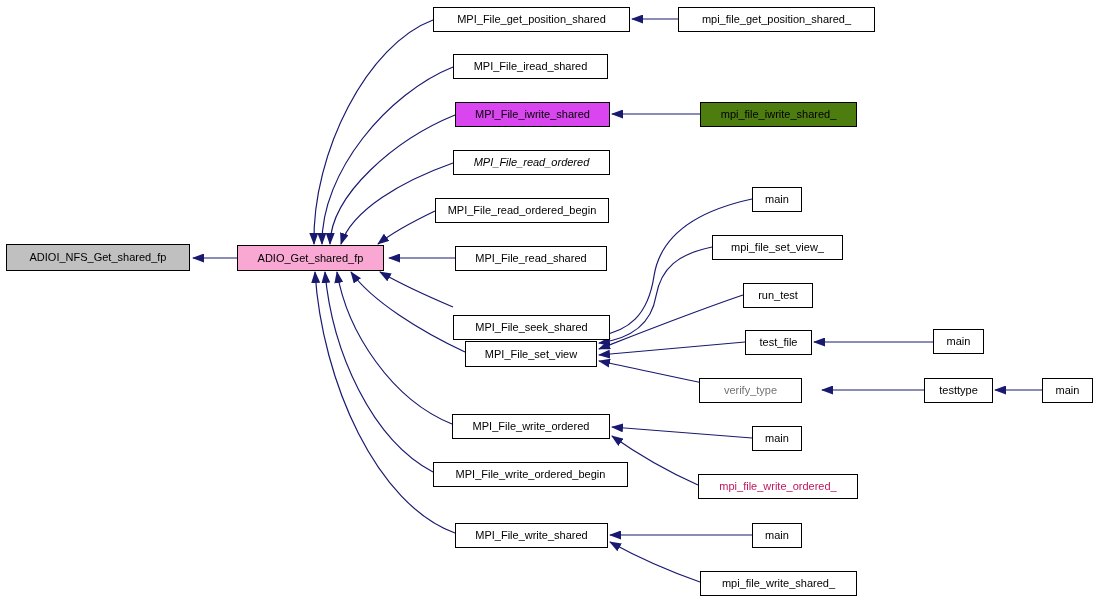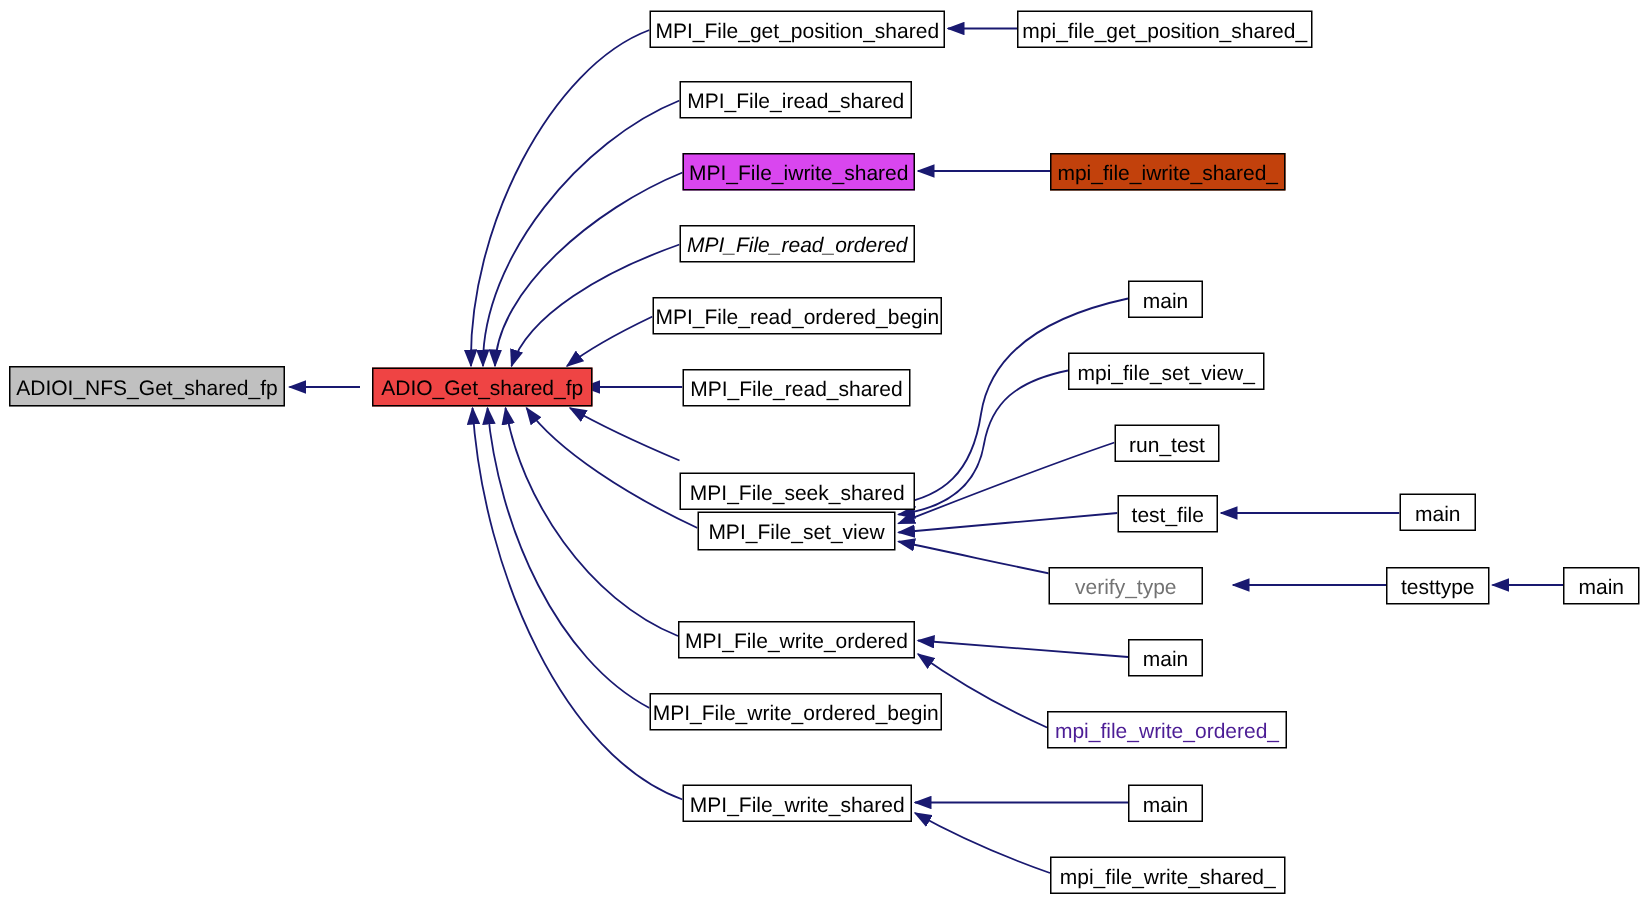--- a/index.html
+++ b/index.html
@@ -26,21 +26,21 @@
   #edges path.edge {
     fill: none;
     stroke-width: 1.2;
   }
   .node {
     position: absolute;
     box-sizing: border-box;
     border: 1px solid #000000;
     background: #ffffff;
     color: #000000;
-    font-size: 14px;
+    font-size: 11px;
     line-height: 1;
     display: flex;
     align-items: center;
     justify-content: center;
     white-space: nowrap;
     cursor: pointer;
   }
   .node.highlight {
     cursor: default;
   }
@@ -79,39 +79,39 @@
         <path class="edge" d="M924,390 L822,390" stroke="#191970" marker-end="url(#arrow)"></path>
         <path class="edge" d="M1042,390 L995,390" stroke="#191970" marker-end="url(#arrow)"></path>
         <path class="edge" d="M752,438 L612,427" stroke="#191970" marker-end="url(#arrow)"></path>
         <path class="edge" d="M698,485 C662,469 636,453 612,436" stroke="#191970" marker-end="url(#arrow)"></path>
         <path class="edge" d="M752,535 L610,535" stroke="#191970" marker-end="url(#arrow)"></path>
         <path class="edge" d="M700,582 C663,569 637,557 610,542" stroke="#191970" marker-end="url(#arrow)"></path>
       </g>
   </svg>
 
 <div class="node highlight" style="left: 6px; top: 244px; width: 184px; height: 27px; background: rgb(192, 192, 192); border-color: rgb(0, 0, 0); color: rgb(0, 0, 0);">ADIOI_NFS_Get_shared_fp</div>
-    <div class="node" style="left: 248px; top: 245px; width: 147px; height: 26px; background: #ef4444; border-color: rgb(0, 0, 0); color: rgb(0, 0, 0); text-align: center;">ADIO_Get_shared_fp</div>
+    <div class="node" style="left: 237px; top: 245px; width: 147px; height: 26px; background: #f9a8d4; border-color: rgb(0, 0, 0); color: rgb(0, 0, 0); text-align: center;">ADIO_Get_shared_fp</div>
     <div class="node" style="left: 433px; top: 7px; width: 197px; height: 25px; background: rgb(255, 255, 255); border-color: rgb(0, 0, 0); color: rgb(0, 0, 0);">MPI_File_get_position_shared</div>
     <div class="node" style="left: 453px; top: 54px; width: 155px; height: 25px; background: rgb(255, 255, 255); border-color: rgb(0, 0, 0); color: rgb(0, 0, 0);">MPI_File_iread_shared</div>
     <div class="node" style="left: 455px; top: 102px; width: 155px; height: 25px; background: #d946ef; border-color: rgb(0, 0, 0); color: rgb(0, 0, 0);">MPI_File_iwrite_shared</div>
     <div class="node" style="left: 453px; top: 150px; width: 157px; height: 25px; background: rgb(255, 255, 255); border-color: rgb(0, 0, 0); color: rgb(0, 0, 0); font-style: italic;">MPI_File_read_ordered</div>
-    <div class="node" style="left: 435px; top: 198px; width: 193px; height: 25px; background: rgb(255, 255, 255); border-color: rgb(0, 0, 0); color: rgb(0, 0, 0);">MPI_File_read_ordered_begin</div>
+    <div class="node" style="left: 435px; top: 198px; width: 174px; height: 25px; background: rgb(255, 255, 255); border-color: rgb(0, 0, 0); color: rgb(0, 0, 0);">MPI_File_read_ordered_begin</div>
     <div class="node" style="left: 455px; top: 246px; width: 152px; height: 25px; background: rgb(255, 255, 255); border-color: rgb(0, 0, 0); color: rgb(0, 0, 0);">MPI_File_read_shared</div>
     <div class="node" style="left: 453px; top: 287px; width: 157px; height: 25px; background: rgb(255, 255, 255); border-color: rgb(0, 0, 0); color: rgb(0, 0, 0); margin-top: 28px;">MPI_File_seek_shared</div>
     <div class="node" style="left: 465px; top: 341px; width: 132px; height: 26px; background: rgb(255, 255, 255); border-color: rgb(0, 0, 0); color: rgb(0, 0, 0);">MPI_File_set_view</div>
     <div class="node" style="left: 452px; top: 414px; width: 158px; height: 25px; background: rgb(255, 255, 255); border-color: rgb(0, 0, 0); color: rgb(0, 0, 0);">MPI_File_write_ordered</div>
     <div class="node" style="left: 433px; top: 462px; width: 195px; height: 25px; background: rgb(255, 255, 255); border-color: rgb(0, 0, 0); color: rgb(0, 0, 0);">MPI_File_write_ordered_begin</div>
     <div class="node" style="left: 455px; top: 523px; width: 153px; height: 25px; background: rgb(255, 255, 255); border-color: rgb(0, 0, 0); color: rgb(0, 0, 0);">MPI_File_write_shared</div>
     <div class="node" style="left: 678px; top: 7px; width: 197px; height: 25px; background: rgb(255, 255, 255); border-color: rgb(0, 0, 0); color: rgb(0, 0, 0);">mpi_file_get_position_shared_</div>
-    <div class="node" style="left: 700px; top: 102px; width: 157px; height: 25px; background: #c2410c; border-color: rgb(0, 0, 0); color: rgb(0, 0, 0);">mpi_file_iwrite_shared_</div>
+    <div class="node" style="left: 700px; top: 102px; width: 157px; height: 25px; background: #4d7c0f; border-color: rgb(0, 0, 0); color: rgb(0, 0, 0);">mpi_file_iwrite_shared_</div>
     <div class="node" style="left: 752px; top: 187px; width: 50px; height: 25px; background: rgb(255, 255, 255); border-color: rgb(0, 0, 0); color: rgb(0, 0, 0);">main</div>
     <div class="node" style="left: 712px; top: 235px; width: 131px; height: 25px; background: rgb(255, 255, 255); border-color: rgb(0, 0, 0); color: rgb(0, 0, 0);">mpi_file_set_view_</div>
     <div class="node" style="left: 743px; top: 283px; width: 70px; height: 25px; background: rgb(255, 255, 255); border-color: rgb(0, 0, 0); color: rgb(0, 0, 0);">run_test</div>
     <div class="node" style="left: 745px; top: 330px; width: 67px; height: 25px; background: rgb(255, 255, 255); border-color: rgb(0, 0, 0); color: rgb(0, 0, 0);">test_file</div>
     <div class="node" style="left: 699px; top: 378px; width: 103px; height: 25px; background: rgb(255, 255, 255); border-color: rgb(0, 0, 0); color: #737373;">verify_type</div>
     <div class="node" style="left: 752px; top: 426px; width: 50px; height: 25px; background: rgb(255, 255, 255); border-color: rgb(0, 0, 0); color: rgb(0, 0, 0);">main</div>
-    <div class="node" style="left: 698px; top: 474px; width: 160px; height: 25px; background: rgb(255, 255, 255); border-color: rgb(0, 0, 0); color: #4c1d95;">mpi_file_write_ordered_</div>
+    <div class="node" style="left: 698px; top: 474px; width: 160px; height: 25px; background: rgb(255, 255, 255); border-color: rgb(0, 0, 0); color: #be185d;">mpi_file_write_ordered_</div>
     <div class="node" style="left: 752px; top: 523px; width: 50px; height: 25px; background: rgb(255, 255, 255); border-color: rgb(0, 0, 0); color: rgb(0, 0, 0);">main</div>
     <div class="node" style="left: 700px; top: 571px; width: 157px; height: 25px; background: rgb(255, 255, 255); border-color: rgb(0, 0, 0); color: rgb(0, 0, 0);">mpi_file_write_shared_</div>
     <div class="node" style="left: 933px; top: 329px; width: 51px; height: 25px; background: rgb(255, 255, 255); border-color: rgb(0, 0, 0); color: rgb(0, 0, 0);">main</div>
     <div class="node" style="left: 924px; top: 378px; width: 69px; height: 25px; background: rgb(255, 255, 255); border-color: rgb(0, 0, 0); color: rgb(0, 0, 0);">testtype</div>
     <div class="node" style="left: 1042px; top: 378px; width: 51px; height: 25px; background: rgb(255, 255, 255); border-color: rgb(0, 0, 0); color: rgb(0, 0, 0);">main</div>
   </div>
 
 </body></html>

